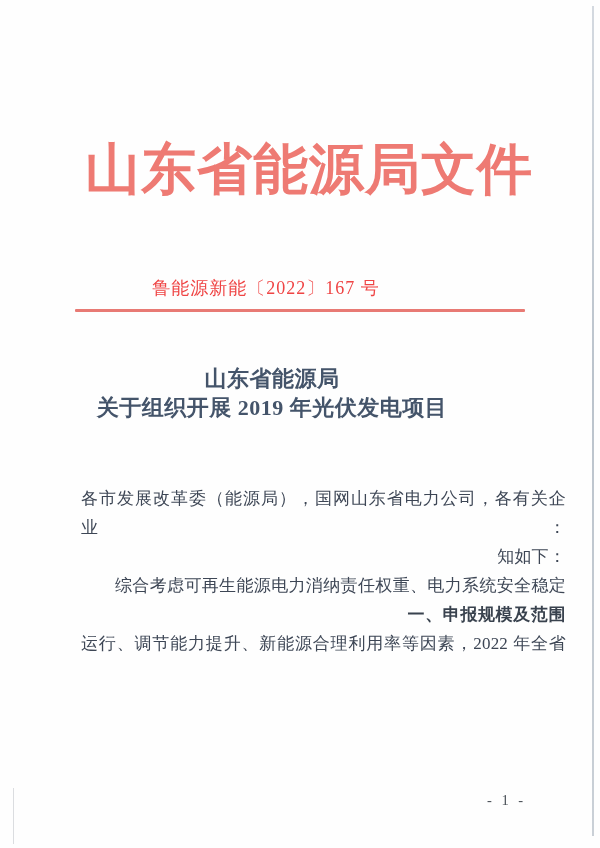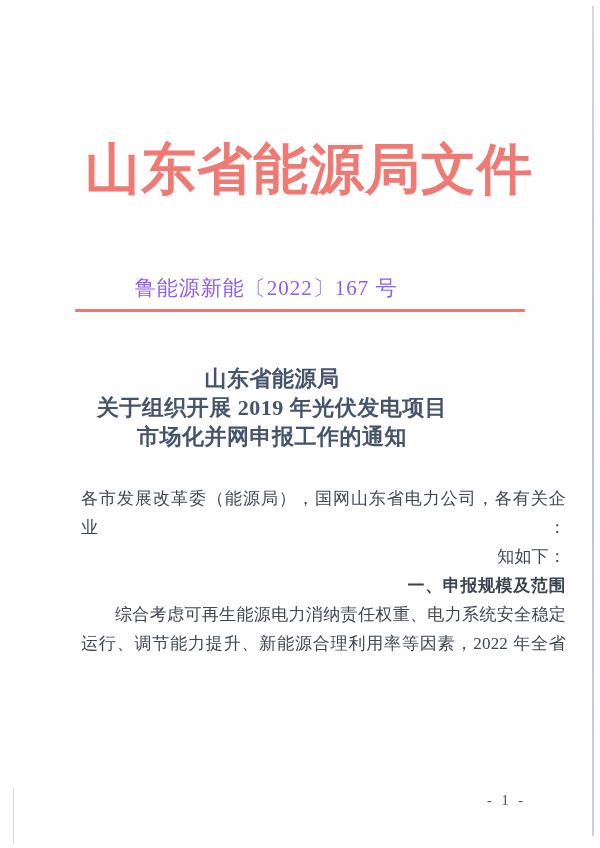--- a/index.html
+++ b/index.html
@@ -49,23 +49,23 @@
     color: #ee7a73;
     white-space: nowrap;
   }
   
   .doc-number {
     position: absolute;
     top: 276px;
     left: 0;
     width: 532px;
     text-align: center;
-    font-size: 21px;
+    font-size: 18px;
     line-height: 24px;
-    color: #8b5cf6;
+    color: #ef4444;
     letter-spacing: 1px;
   }
   
   .red-rule {
     position: absolute;
     top: 309px;
     left: 75px;
     width: 450px;
     height: 2.5px;
     background: #e87a74;
@@ -127,28 +127,27 @@
 
   <div class="letterhead">山东省能源局文件</div>
 
   <div class="doc-number">鲁能源新能〔2022〕167 号</div>
 
   <div class="red-rule"></div>
 
   <div class="doc-title">
     <div>山东省能源局</div>
     <div>关于组织开展 2019 年光伏发电项目</div>
-    <div>市场化并网申报工作的通知</div>
   </div>
 
   <div class="body-block">
     <div class="ln fill">各市发展改革委（能源局），国网山东省电力公司，各有关企业：</div>
     <div class="ln">知如下：</div>
+    <div class="ln fill ind">综合考虑可再生能源电力消纳责任权重、电力系统安全稳定</div>
     <div class="ln heading ind">一、申报规模及范围</div>
-    <div class="ln fill ind">综合考虑可再生能源电力消纳责任权重、电力系统安全稳定</div>
     <div class="ln fill">运行、调节能力提升、新能源合理利用率等因素，2022 年全省</div>
   </div>
 
   <div class="page-number">- 1 -</div>
 
   <div class="edge-right"></div>
   <div class="edge-left"></div>
 
 </div>
 

